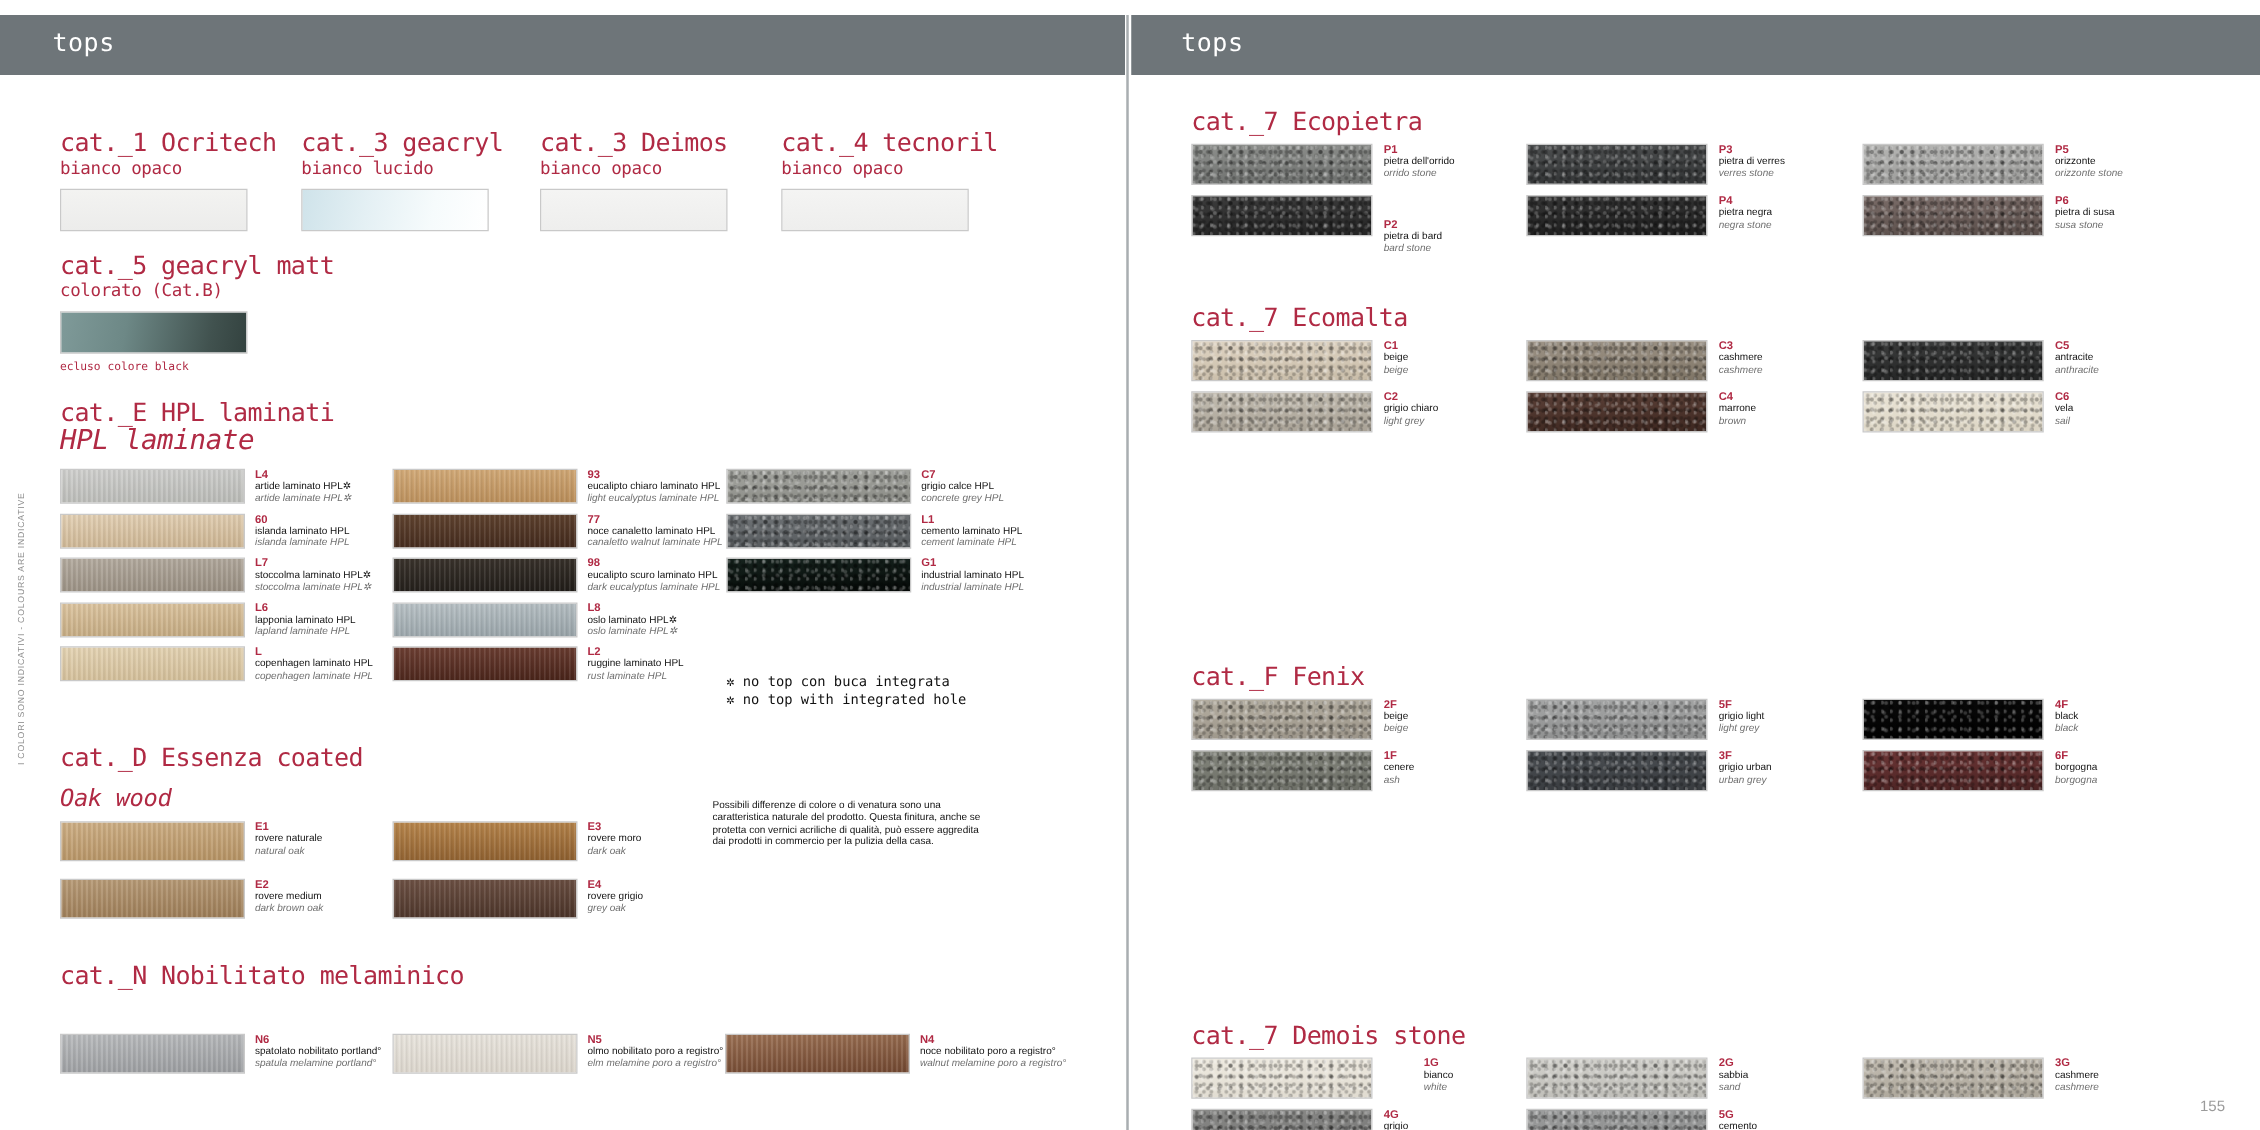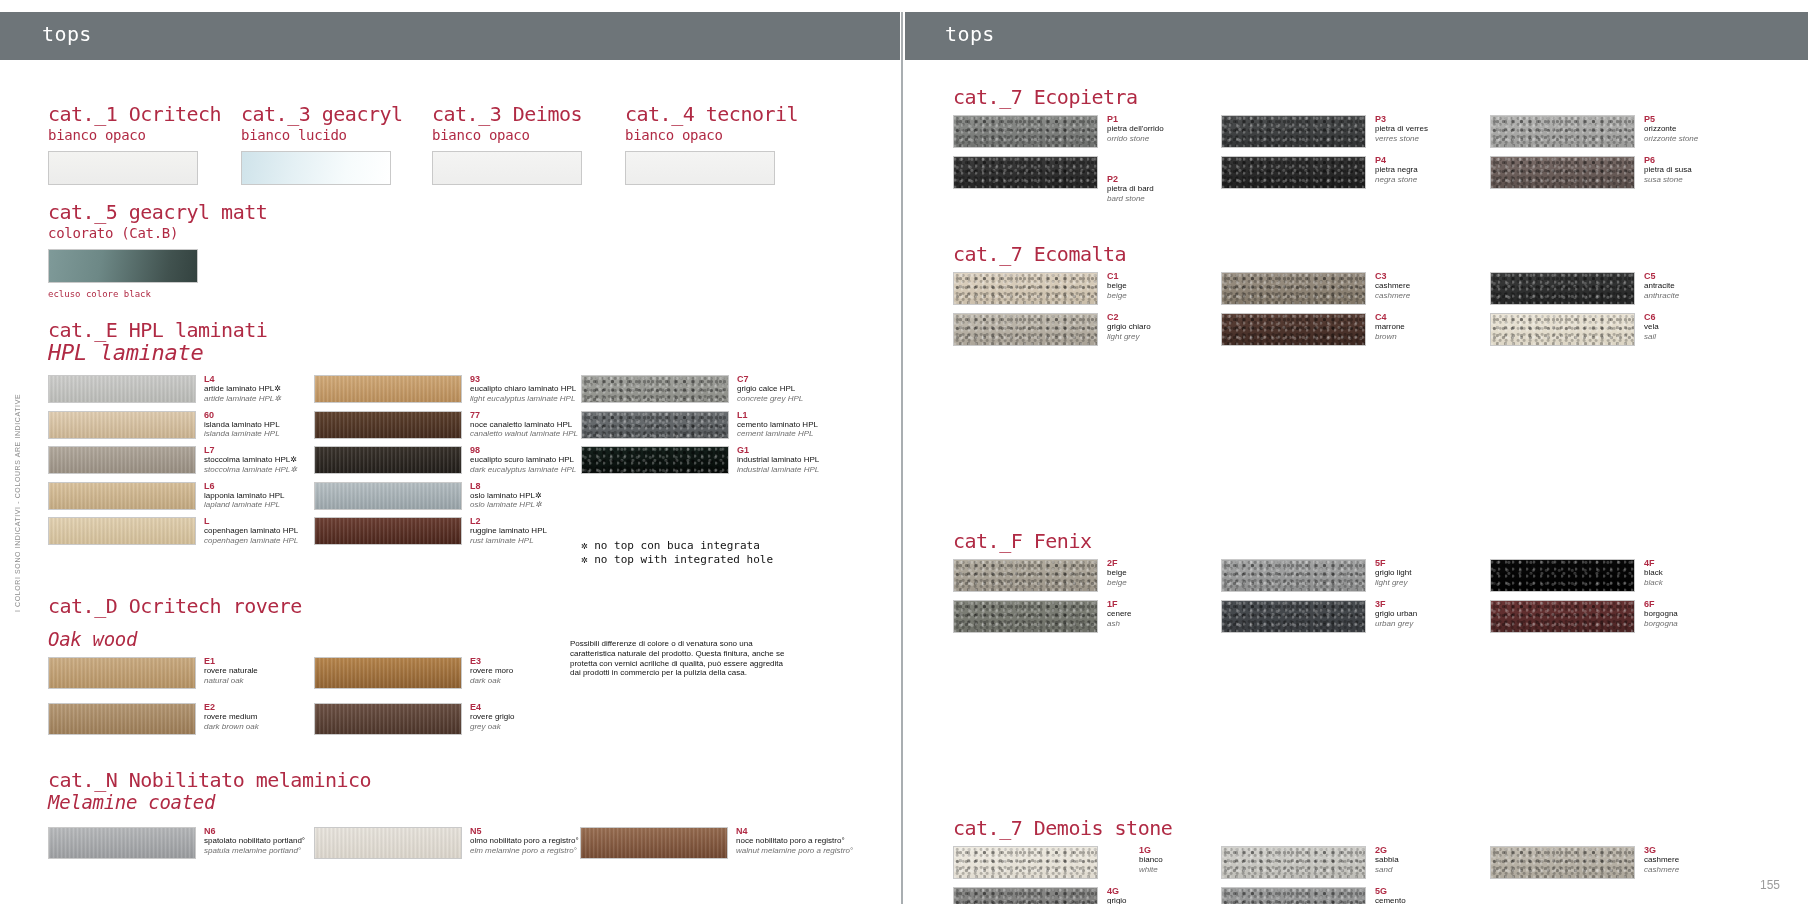--- a/index.html
+++ b/index.html
@@ -220,21 +220,21 @@
             <div class="chip-it">industrial laminato HPL</div>
             <div class="chip-en">industrial laminate HPL</div>
           </div>
         </div>
       </div>
       <div style="position: absolute; left: 581px; top: 527px;">
         <div class="foot-note">✲ no top con buca integrata</div>
         <div class="foot-note en">✲ no top with integrated hole</div>
       </div>
       <div style="position: absolute; left: 48px; top: 584px;">
-        <div class="cat-title">cat._D Ocritech rovere</div>
+        <div class="cat-title">cat._D Essenza coated</div>
         <div class="cat-sub ital" style="font-size: 19px; line-height: 21px; margin-top: 12px;">Oak wood</div>
       </div>
       <div style="position: absolute; left: 48px; top: 645px; width: 520px;">
         <div class="chip-wrap" style="left: 0px; top: 0px;">
           <div class="sw" style="width: 148px; height: 32px; background: repeating-linear-gradient(90deg, rgba(255, 255, 255, 0.1) 0px, rgba(255, 255, 255, 0.1) 1px, rgba(0, 0, 0, 0.07) 2px, rgba(0, 0, 0, 0) 4px), linear-gradient(178deg, rgb(205, 174, 132) 0%, rgb(181, 146, 99) 100%); position: absolute; left: 0px; top: 0px;"></div>
           <div style="position: absolute; left: 156px; top: -1px; width: 210px;">
             <div class="chip-code">E1</div>
             <div class="chip-it">rovere naturale</div>
             <div class="chip-en">natural oak</div>
           </div>
@@ -262,21 +262,20 @@
             <div class="chip-it">rovere grigio</div>
             <div class="chip-en">grey oak</div>
           </div>
         </div>
       </div>
       <div style="position: absolute; left: 570px; top: 627px;">
         <div class="para">Possibili differenze di colore o di venatura sono una caratteristica naturale del prodotto. Questa finitura, anche se protetta con vernici acriliche di qualità, può essere aggredita dai prodotti in commercio per la pulizia della casa.</div>
       </div>
       <div style="position: absolute; left: 48px; top: 758px;">
         <div class="cat-title">cat._N Nobilitato melaminico</div>
-        <div class="cat-sub ital" style="font-size: 19px; line-height: 21px; margin-top: 1px;">Melamine coated</div>
       </div>
       <div style="position: absolute; left: 48px; top: 815px; width: 800px;">
         <div class="chip-wrap" style="left: 0px; top: 0px;">
           <div class="sw" style="width: 148px; height: 32px; background: repeating-linear-gradient(90deg, rgba(255, 255, 255, 0.1) 0px, rgba(255, 255, 255, 0.1) 1px, rgba(0, 0, 0, 0.07) 2px, rgba(0, 0, 0, 0) 4px), linear-gradient(178deg, rgb(185, 187, 189) 0%, rgb(154, 156, 159) 100%); position: absolute; left: 0px; top: 0px;"></div>
           <div style="position: absolute; left: 156px; top: -1px; width: 210px;">
             <div class="chip-code">N6</div>
             <div class="chip-it">spatolato nobilitato portland°</div>
             <div class="chip-en">spatula melamine portland°</div>
           </div>
         </div>

